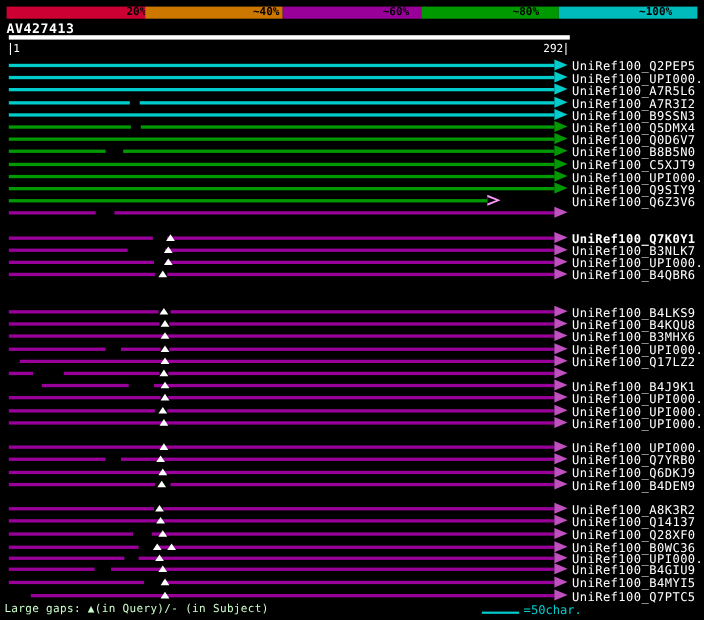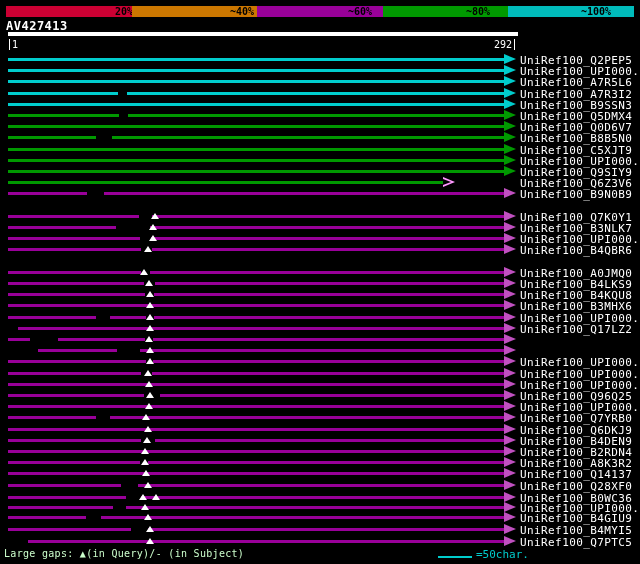--- a/index.html
+++ b/index.html
@@ -129,23 +129,22 @@
       <div class="hit-row" style="top: 181.2px;">
         <div class="hit-bar" style="left: 8px; width: 435px; background: rgb(0, 153, 0);"></div>
         <div class="hit-arrow" style="left: 443px; border-left: 12px solid rgb(255, 153, 255);"></div>
         <div class="hit-arrow" style="left: 443px; top: -2px; border-top: 3px solid transparent; border-bottom: 3px solid transparent; border-left: 8px solid rgb(0, 0, 0);"></div>
         <div class="hit-label">UniRef100_Q6Z3V6</div>
       </div>
       <div class="hit-row" style="top: 192.4px;">
         <div class="hit-bar" style="left: 8px; width: 496px; background: rgb(153, 0, 153);"></div>
         <div class="hit-gap" style="left: 87px; width: 17px; background: rgb(0, 0, 0);"></div>
         <div class="hit-arrow" style="left: 504px; border-left: 12px solid rgb(192, 80, 192);"></div>
-        <div class="hit-label">UniRef100_B9N0B9</div>
-      </div>
-      <div class="hit-row" style="top: 214.8px;">
+      </div>
+      <div class="hit-row" style="top: 214.8px; font-weight: bold;">
         <div class="hit-bar" style="left: 8px; width: 496px; background: rgb(153, 0, 153);"></div>
         <div class="hit-gap" style="left: 139px; width: 13px; background: rgb(0, 0, 0);"></div>
         <div class="gap-tri" style="left: 151px; border-bottom: 6px solid rgb(255, 255, 255);"></div>
         <div class="hit-arrow" style="left: 504px; border-left: 12px solid rgb(192, 80, 192);"></div>
         <div class="hit-label">UniRef100_Q7K0Y1</div>
       </div>
       <div class="hit-row" style="top: 226px; text-align: center;">
         <div class="hit-bar" style="left: 8px; width: 496px; background: rgb(153, 0, 153);"></div>
         <div class="hit-gap" style="left: 116px; width: 34px; background: rgb(0, 0, 0);"></div>
         <div class="gap-tri" style="left: 149px; border-bottom: 6px solid rgb(255, 255, 255);"></div>
@@ -158,27 +157,20 @@
         <div class="gap-tri" style="left: 149px; border-bottom: 6px solid rgb(255, 255, 255);"></div>
         <div class="hit-arrow" style="left: 504px; border-left: 12px solid rgb(192, 80, 192);"></div>
         <div class="hit-label">UniRef100_UPI000..</div>
       </div>
       <div class="hit-row" style="top: 248.4px;">
         <div class="hit-bar" style="left: 8px; width: 496px; background: rgb(153, 0, 153);"></div>
         <div class="hit-gap" style="left: 141px; width: 11px; background: rgb(0, 0, 0);"></div>
         <div class="gap-tri" style="left: 144px; border-bottom: 6px solid rgb(255, 255, 255);"></div>
         <div class="hit-arrow" style="left: 504px; border-left: 12px solid rgb(192, 80, 192);"></div>
         <div class="hit-label">UniRef100_B4QBR6</div>
-      </div>
-      <div class="hit-row" style="top: 270.8px;">
-        <div class="hit-bar" style="left: 8px; width: 496px; background: rgb(153, 0, 153);"></div>
-        <div class="hit-gap" style="left: 141px; width: 9px; background: rgb(0, 0, 0);"></div>
-        <div class="gap-tri" style="left: 140px; border-bottom: 6px solid rgb(255, 255, 255);"></div>
-        <div class="hit-arrow" style="left: 504px; border-left: 12px solid rgb(192, 80, 192);"></div>
-        <div class="hit-label">UniRef100_A0JMQ0</div>
       </div>
       <div class="hit-row" style="top: 282px;">
         <div class="hit-bar" style="left: 8px; width: 496px; background: rgb(153, 0, 153);"></div>
         <div class="hit-gap" style="left: 144px; width: 11px; background: rgb(0, 0, 0);"></div>
         <div class="gap-tri" style="left: 145px; border-bottom: 6px solid rgb(255, 255, 255);"></div>
         <div class="hit-arrow" style="left: 504px; border-left: 12px solid rgb(192, 80, 192);"></div>
         <div class="hit-label">UniRef100_B4LKS9</div>
       </div>
       <div class="hit-row" style="top: 293.2px;">
         <div class="hit-bar" style="left: 8px; width: 496px; background: rgb(153, 0, 153);"></div>
@@ -212,47 +204,41 @@
         <div class="hit-gap" style="left: 30px; width: 28px; background: rgb(0, 0, 0);"></div>
         <div class="hit-gap" style="left: 145px; width: 8px; background: rgb(0, 0, 0);"></div>
         <div class="gap-tri" style="left: 145px; border-bottom: 6px solid rgb(255, 255, 255);"></div>
         <div class="hit-arrow" style="left: 504px; border-left: 12px solid rgb(192, 80, 192);"></div>
       </div>
       <div class="hit-row" style="top: 349.2px;">
         <div class="hit-bar" style="left: 38px; width: 466px; background: rgb(153, 0, 153);"></div>
         <div class="hit-gap" style="left: 117px; width: 23px; background: rgb(0, 0, 0);"></div>
         <div class="gap-tri" style="left: 146px; border-bottom: 6px solid rgb(255, 255, 255);"></div>
         <div class="hit-arrow" style="left: 504px; border-left: 12px solid rgb(192, 80, 192);"></div>
+        <div class="hit-label">UniRef100_B4J9K1</div>
       </div>
       <div class="hit-row" style="top: 360.4px;">
         <div class="hit-bar" style="left: 8px; width: 496px; background: rgb(153, 0, 153);"></div>
         <div class="hit-gap" style="left: 146px; width: 7px; background: rgb(0, 0, 0);"></div>
         <div class="gap-tri" style="left: 146px; border-bottom: 6px solid rgb(255, 255, 255);"></div>
         <div class="hit-arrow" style="left: 504px; border-left: 12px solid rgb(192, 80, 192);"></div>
         <div class="hit-label">UniRef100_UPI000..</div>
       </div>
       <div class="hit-row" style="top: 371.6px;">
         <div class="hit-bar" style="left: 8px; width: 496px; background: rgb(153, 0, 153);"></div>
         <div class="hit-gap" style="left: 141px; width: 11px; background: rgb(0, 0, 0);"></div>
         <div class="gap-tri" style="left: 144px; border-bottom: 6px solid rgb(255, 255, 255);"></div>
         <div class="hit-arrow" style="left: 504px; border-left: 12px solid rgb(192, 80, 192);"></div>
         <div class="hit-label">UniRef100_UPI000..</div>
       </div>
       <div class="hit-row" style="top: 382.8px;">
         <div class="hit-bar" style="left: 8px; width: 496px; background: rgb(153, 0, 153);"></div>
         <div class="gap-tri" style="left: 145px; border-bottom: 6px solid rgb(255, 255, 255);"></div>
         <div class="hit-arrow" style="left: 504px; border-left: 12px solid rgb(192, 80, 192);"></div>
         <div class="hit-label">UniRef100_UPI000..</div>
-      </div>
-      <div class="hit-row" style="top: 394px;">
-        <div class="hit-bar" style="left: 8px; width: 496px; background: rgb(153, 0, 153);"></div>
-        <div class="hit-gap" style="left: 144px; width: 16px; background: rgb(0, 0, 0);"></div>
-        <div class="gap-tri" style="left: 146px; border-bottom: 6px solid rgb(255, 255, 255);"></div>
-        <div class="hit-arrow" style="left: 504px; border-left: 12px solid rgb(192, 80, 192);"></div>
-        <div class="hit-label">UniRef100_Q96Q25</div>
       </div>
       <div class="hit-row" style="top: 405.2px;">
         <div class="hit-bar" style="left: 8px; width: 496px; background: rgb(153, 0, 153);"></div>
         <div class="gap-tri" style="left: 145px; border-bottom: 6px solid rgb(255, 255, 255);"></div>
         <div class="hit-arrow" style="left: 504px; border-left: 12px solid rgb(192, 80, 192);"></div>
         <div class="hit-label">UniRef100_UPI000..</div>
       </div>
       <div class="hit-row" style="top: 416.4px;">
         <div class="hit-bar" style="left: 8px; width: 496px; background: rgb(153, 0, 153);"></div>
         <div class="hit-gap" style="left: 96px; width: 14px; background: rgb(0, 0, 0);"></div>
@@ -265,26 +251,20 @@
         <div class="gap-tri" style="left: 144px; border-bottom: 6px solid rgb(255, 255, 255);"></div>
         <div class="hit-arrow" style="left: 504px; border-left: 12px solid rgb(192, 80, 192);"></div>
         <div class="hit-label">UniRef100_Q6DKJ9</div>
       </div>
       <div class="hit-row" style="top: 438.8px;">
         <div class="hit-bar" style="left: 8px; width: 496px; background: rgb(153, 0, 153);"></div>
         <div class="hit-gap" style="left: 141px; width: 14px; background: rgb(0, 0, 0);"></div>
         <div class="gap-tri" style="left: 143px; border-bottom: 6px solid rgb(255, 255, 255);"></div>
         <div class="hit-arrow" style="left: 504px; border-left: 12px solid rgb(192, 80, 192);"></div>
         <div class="hit-label">UniRef100_B4DEN9</div>
-      </div>
-      <div class="hit-row" style="top: 450px;">
-        <div class="hit-bar" style="left: 8px; width: 496px; background: rgb(153, 0, 153);"></div>
-        <div class="gap-tri" style="left: 141px; border-bottom: 6px solid rgb(255, 255, 255);"></div>
-        <div class="hit-arrow" style="left: 504px; border-left: 12px solid rgb(192, 80, 192);"></div>
-        <div class="hit-label">UniRef100_B2RDN4</div>
       </div>
       <div class="hit-row" style="top: 461.2px;">
         <div class="hit-bar" style="left: 8px; width: 496px; background: rgb(153, 0, 153);"></div>
         <div class="hit-gap" style="left: 140px; width: 8px; background: rgb(0, 0, 0);"></div>
         <div class="gap-tri" style="left: 141px; border-bottom: 6px solid rgb(255, 255, 255);"></div>
         <div class="hit-arrow" style="left: 504px; border-left: 12px solid rgb(192, 80, 192);"></div>
         <div class="hit-label">UniRef100_A8K3R2</div>
       </div>
       <div class="hit-row" style="top: 472.4px;">
         <div class="hit-bar" style="left: 8px; width: 496px; background: rgb(153, 0, 153);"></div>

